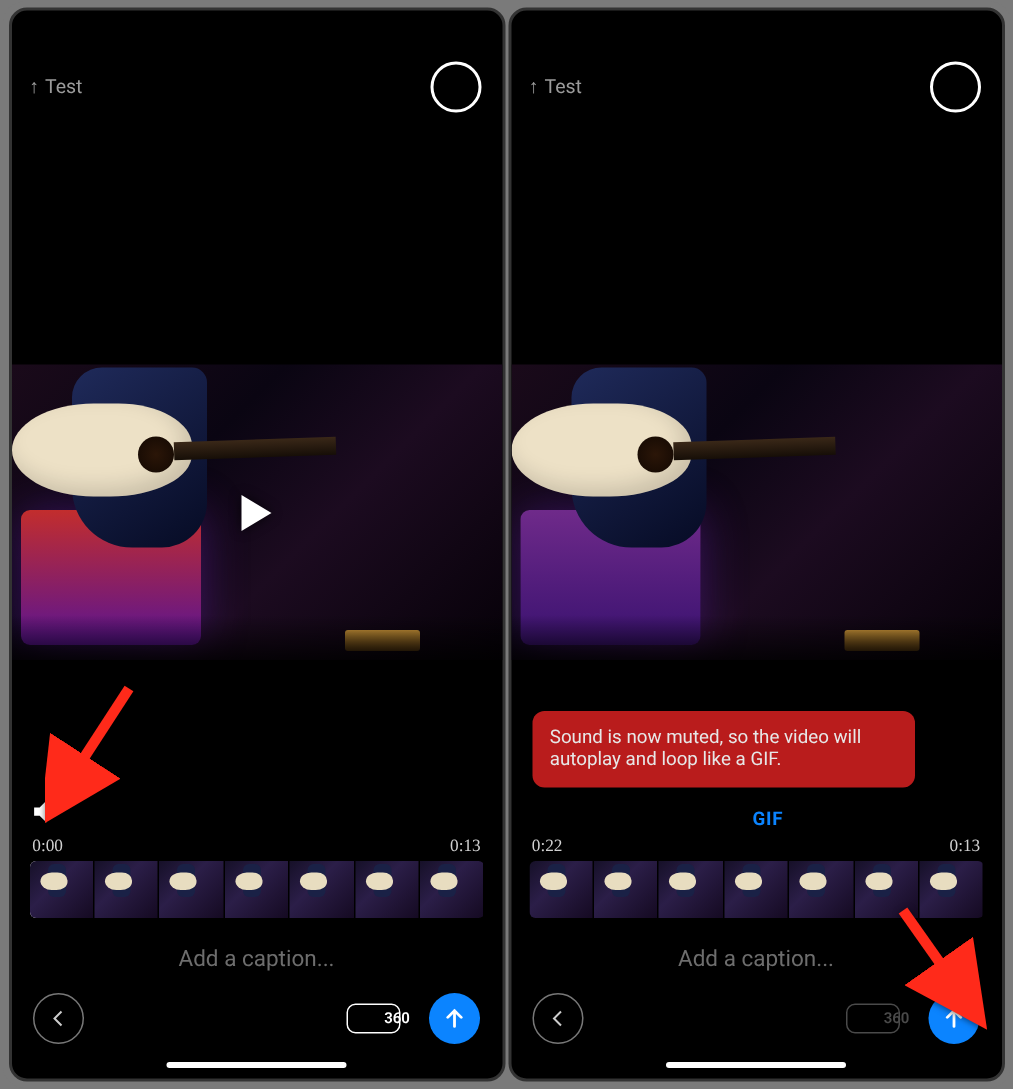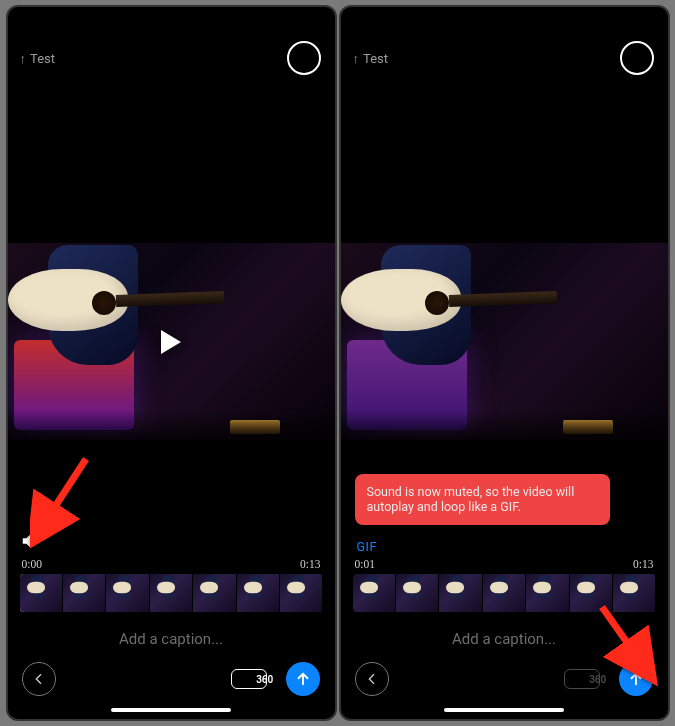--- a/index.html
+++ b/index.html
@@ -108,34 +108,35 @@
     border-bottom: 12px solid transparent;
     filter: drop-shadow(0 0 4px rgba(0,0,0,.7));
   }
   .below-media { flex: 1; display: flex; flex-direction: column; }
   .sound-toggle {
     margin: 90px 0 0 12px;
     color: #fff; width: 24px; height: 24px;
   }
   .tooltip {
     margin: 34px 14px 6px 14px;
-    background: #ef4444;
+    background: #b91c1c;
     color: #e7e7e7;
     font-size: 12.5px;
     line-height: 1.25;
     padding: 10px 12px;
     border-radius: 8px;
     max-width: 255px;
   }
   .gif-badge {
     margin: 8px 0 0 16px;
     color: #0b84ff;
     font-size: 12.5px;
-    font-weight: 400;
+    font-weight: 700;
     letter-spacing: 0.5px;
+    text-align: center;
   }
   .timeline-row {
     display: flex;
     justify-content: space-between;
     padding: 4px 14px 2px;
     color: #d0d0d0;
     font-size: 11.5px;
     font-family: Liberation Serif, serif;
   }
   .thumbs {
@@ -323,21 +324,21 @@
       <div class="pedal"></div>
       <div class="floor"></div>
     </div>
 
     <div class="below-media">
       <div class="tooltip">Sound is now muted, so the video will autoplay and loop like a GIF.</div>
       <div class="gif-badge">GIF</div>
 
       <div style="margin-top:auto">
         <div class="timeline-row">
-          <span>0:01</span>
+          <span>0:22</span>
           <span>0:13</span>
         </div>
         <div class="thumbs">
           <div class="scrub-handle" style="left:12px"></div>
           <div class="thumb"></div>
           <div class="thumb"></div>
           <div class="thumb"></div>
           <div class="thumb"></div>
           <div class="thumb"></div>
           <div class="thumb"></div>

